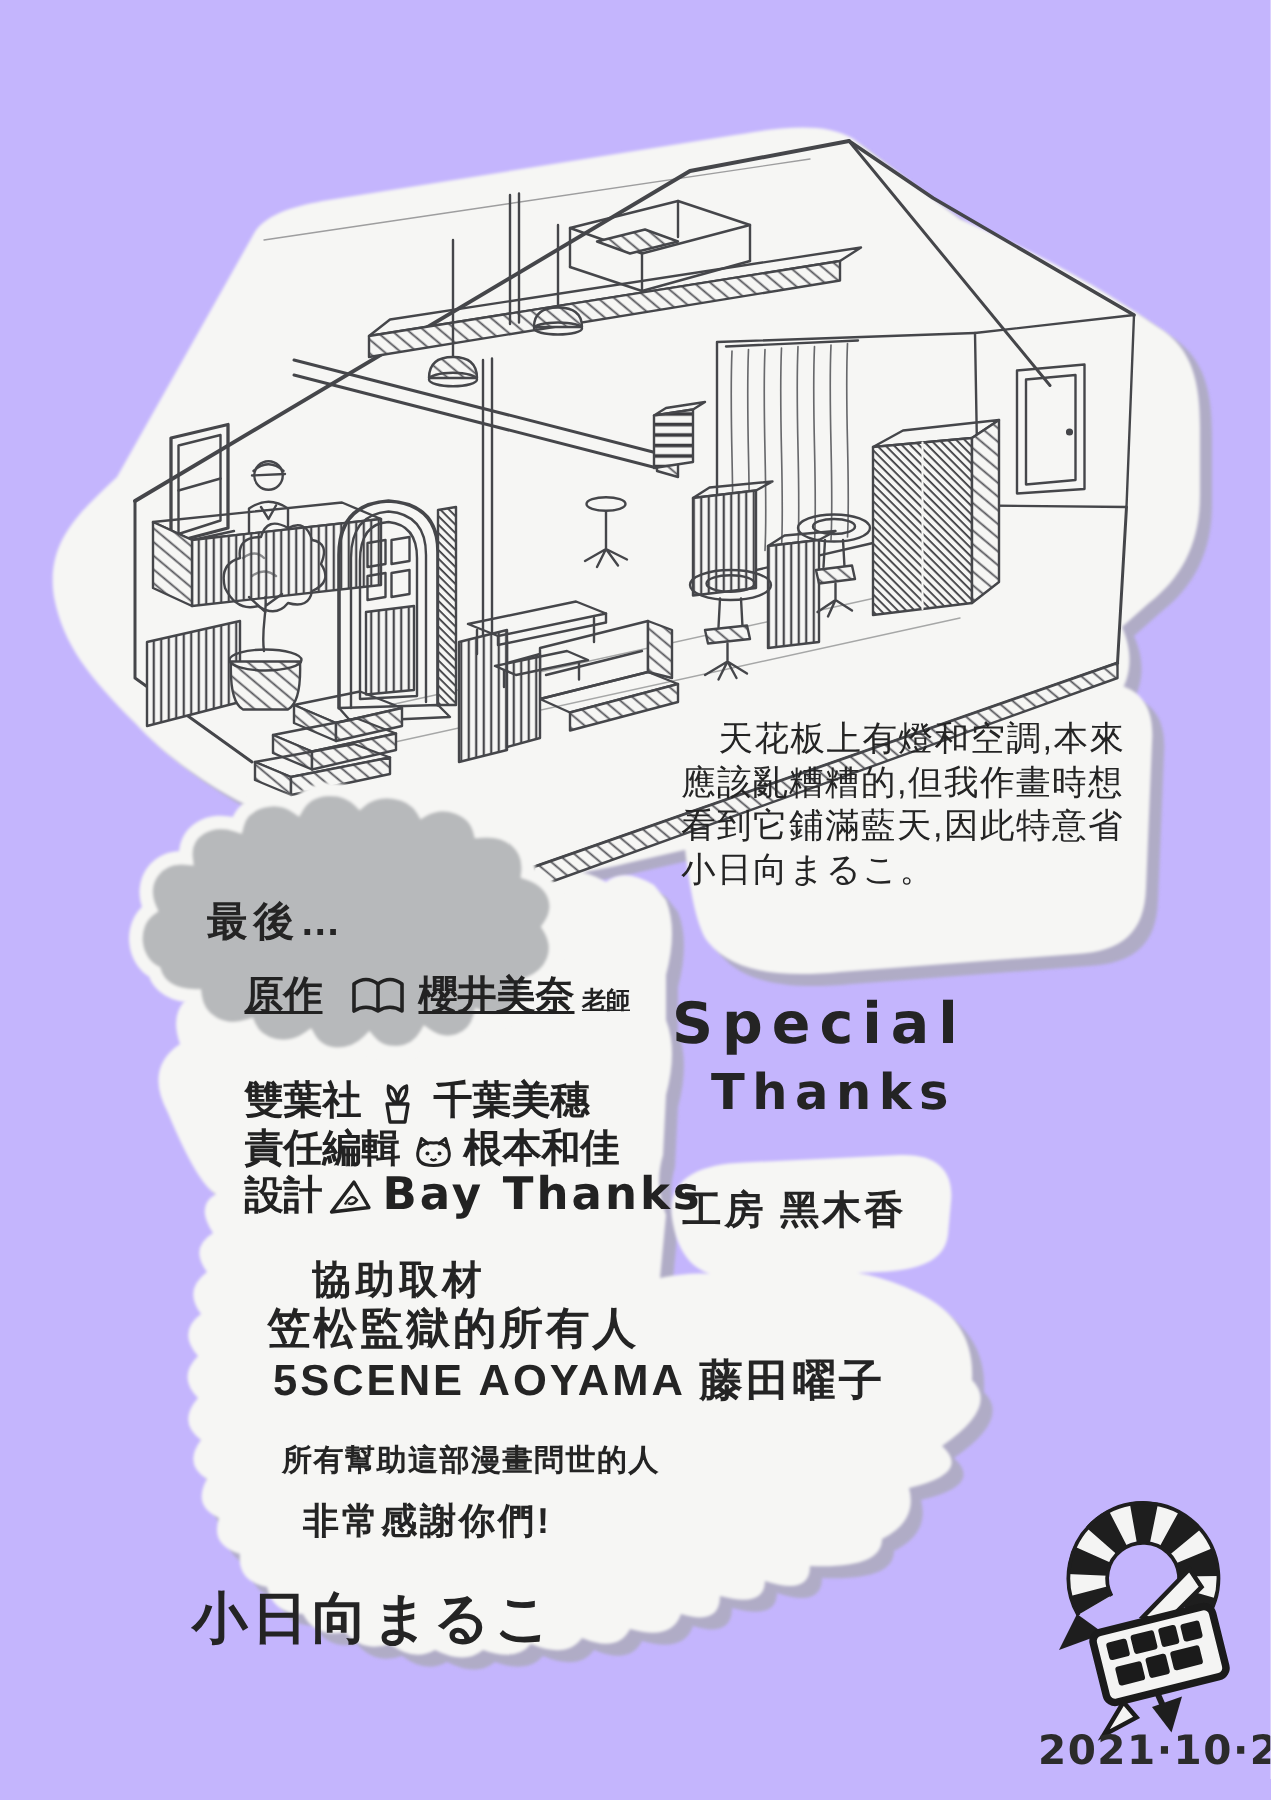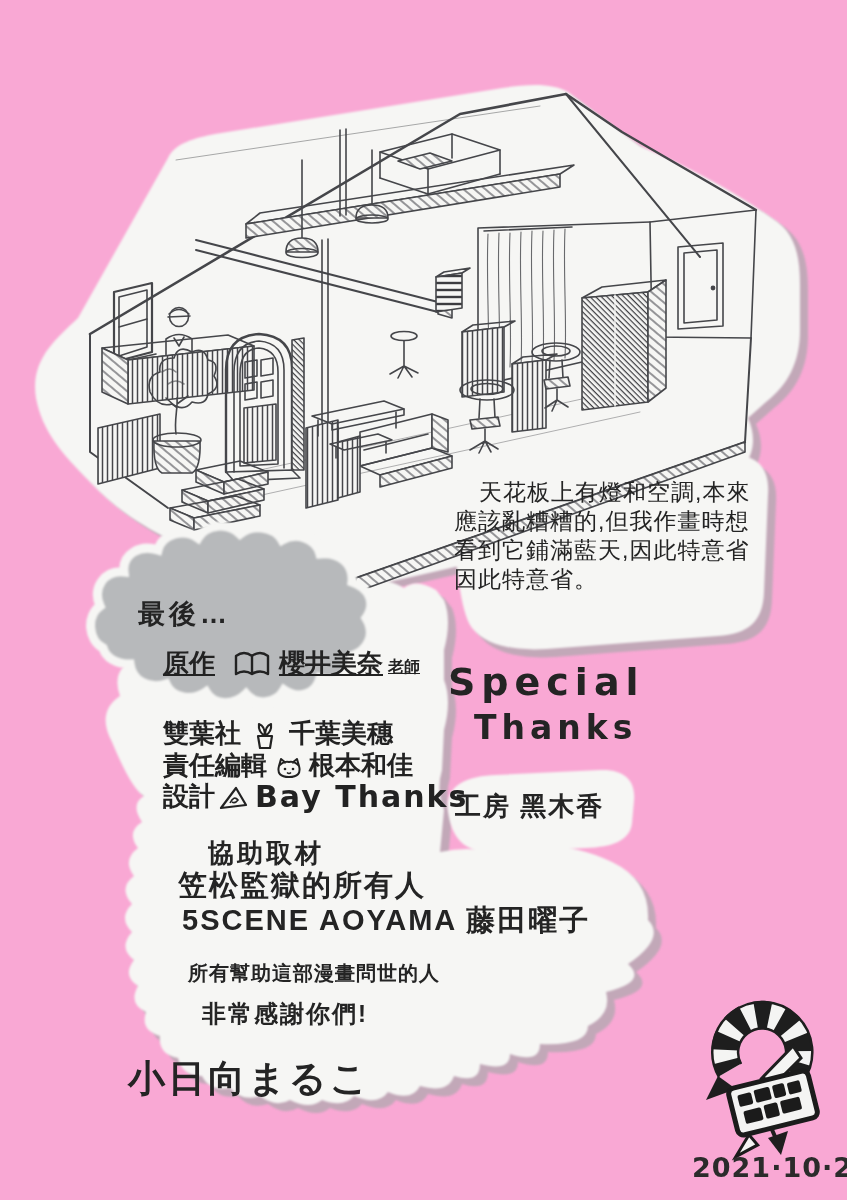--- a/index.html
+++ b/index.html
@@ -1,16 +1,16 @@
 <!DOCTYPE html>
 <html><head>
 <meta charset="utf-8">
 <style>
   html,body{margin:0;padding:0;}
-  #stage{position:relative;width:847px;height:1200px;background:#f9a8d4;overflow:hidden;
+  #stage{position:relative;width:847px;height:1200px;background:#c4b5fd;overflow:hidden;
          font-family:"Liberation Sans",sans-serif;color:#222;}
   #bg-art{position:absolute;left:0;top:0;}
   .txt{position:absolute;white-space:nowrap;color:#242424;}
   .cjk{font-family:"Liberation Sans",sans-serif;}
   .hand{font-family:"DejaVu Sans",sans-serif;}
   
   #note{left:454px;top:478px;width:322px;font-size:23px;line-height:29px;letter-spacing:1px;}
   #note .ln{white-space:nowrap;}
   #note .indent{text-indent:25px;}
   
@@ -230,21 +230,21 @@
         <rect x="780" y="1103" width="20" height="13" rx="2" fill="#1b1b1b"></rect>
         <path d="M742,1128 L724,1146 L748,1140 Z" fill="#f4f4f3" stroke="#1b1b1b" stroke-width="3"></path>
       </g>
     </g>
   </svg>
 
   <div id="note" class="txt cjk">
     <div class="ln indent">天花板上有燈和空調,本來</div>
     <div class="ln">應該亂糟糟的,但我作畫時想</div>
     <div class="ln">看到它鋪滿藍天,因此特意省</div>
-    <div class="ln">因此特意省。</div>
+    <div class="ln">小日向まるこ。</div>
   </div>
 
   <div id="cloud-label" class="txt cjk">最後…</div>
 
   <div id="crow-1" class="crow cjk">
     <span>原作</span>
     <span class="icon" style="margin:0 8px 2px 18px">
       <svg width="38" height="30" viewBox="0 0 38 30">
           <path d="M3,7 Q11,1 19,7 Q27,1 35,7 L35,25 Q27,20 19,25 Q11,20 3,25 Z M19,7 L19,25" stroke="#222" stroke-width="2.4" fill="none" stroke-linejoin="round"></path>
         </svg>

